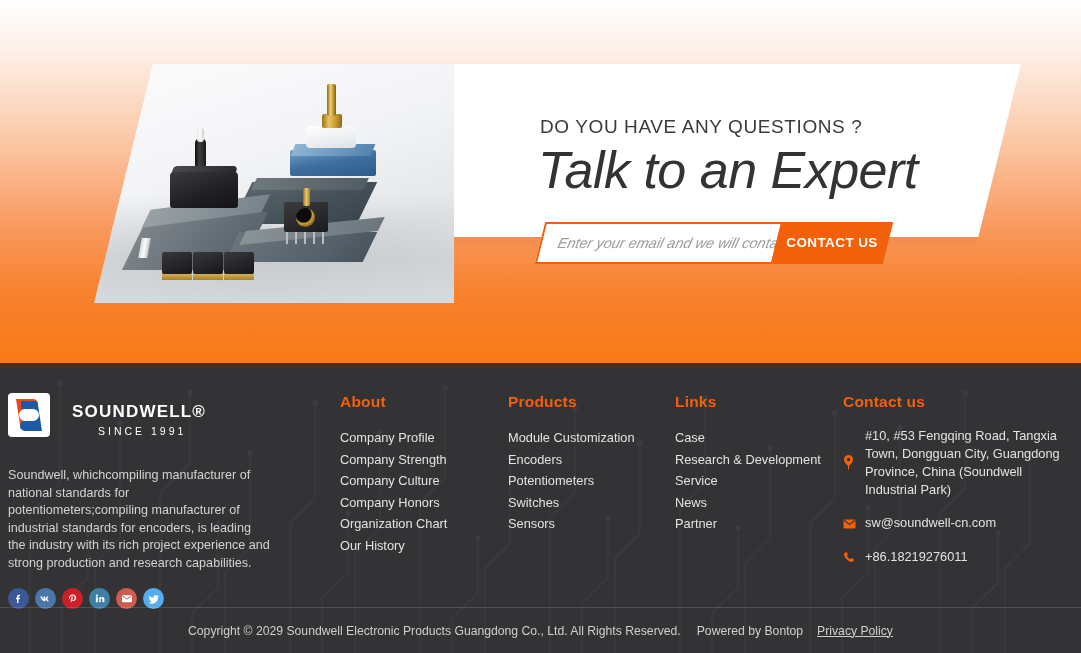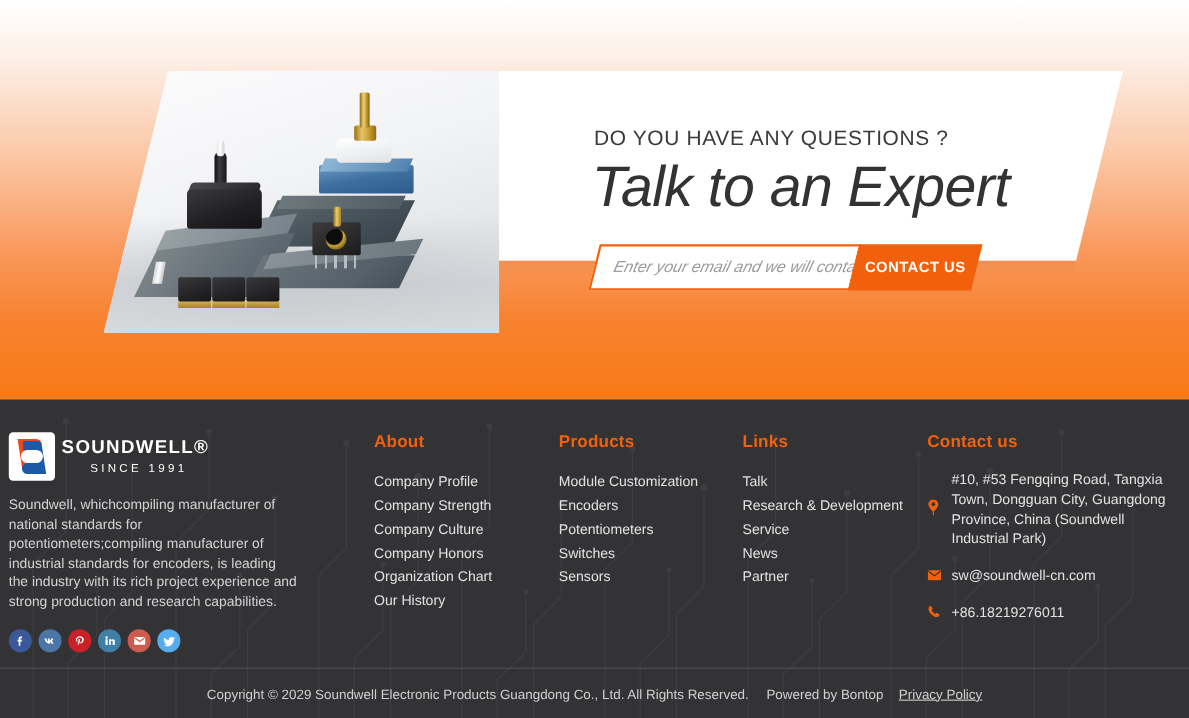--- a/index.html
+++ b/index.html
@@ -250,21 +250,21 @@
     padding: 30px 0 0 0;
   }
 
   .col { position: absolute; top: 30px; }
   .col-brand { left: 8px; width: 275px; }
   .col-about { left: 340px; width: 165px; }
   .col-products { left: 508px; width: 165px; }
   .col-links { left: 675px; width: 165px; }
   .col-contact { left: 843px; width: 232px; }
 
-  .brand-row { display: flex; align-items: center; gap: 6px; margin-bottom: 14px; }
+  .brand-row { display: flex; align-items: flex-end; gap: 22px; margin-bottom: 30px; }
   .logo-mark {
     width: 42px; height: 44px; flex: none;
     background: #ffffff; border-radius: 4px;
     position: relative; overflow: hidden;
   }
   .brand-names { display: flex; flex-direction: column; }
   .brand-name {
     color: #ffffff; font-size: 17px; font-weight: bold; letter-spacing: 1.2px;
     line-height: 1.1;
   }
@@ -509,21 +509,21 @@
       <div class="col-head">Products</div>
       <a class="col-link">Module Customization</a>
       <a class="col-link">Encoders</a>
       <a class="col-link">Potentiometers</a>
       <a class="col-link">Switches</a>
       <a class="col-link">Sensors</a>
     </div>
 
     <div class="col col-links">
       <div class="col-head">Links</div>
-      <a class="col-link">Talk</a>
+      <a class="col-link">Case</a>
       <a class="col-link">Research &amp; Development</a>
       <a class="col-link">Service</a>
       <a class="col-link">News</a>
       <a class="col-link">Partner</a>
     </div>
 
     <div class="col col-contact">
       <div class="col-head">Contact us</div>
 
       <div class="contact-item">

